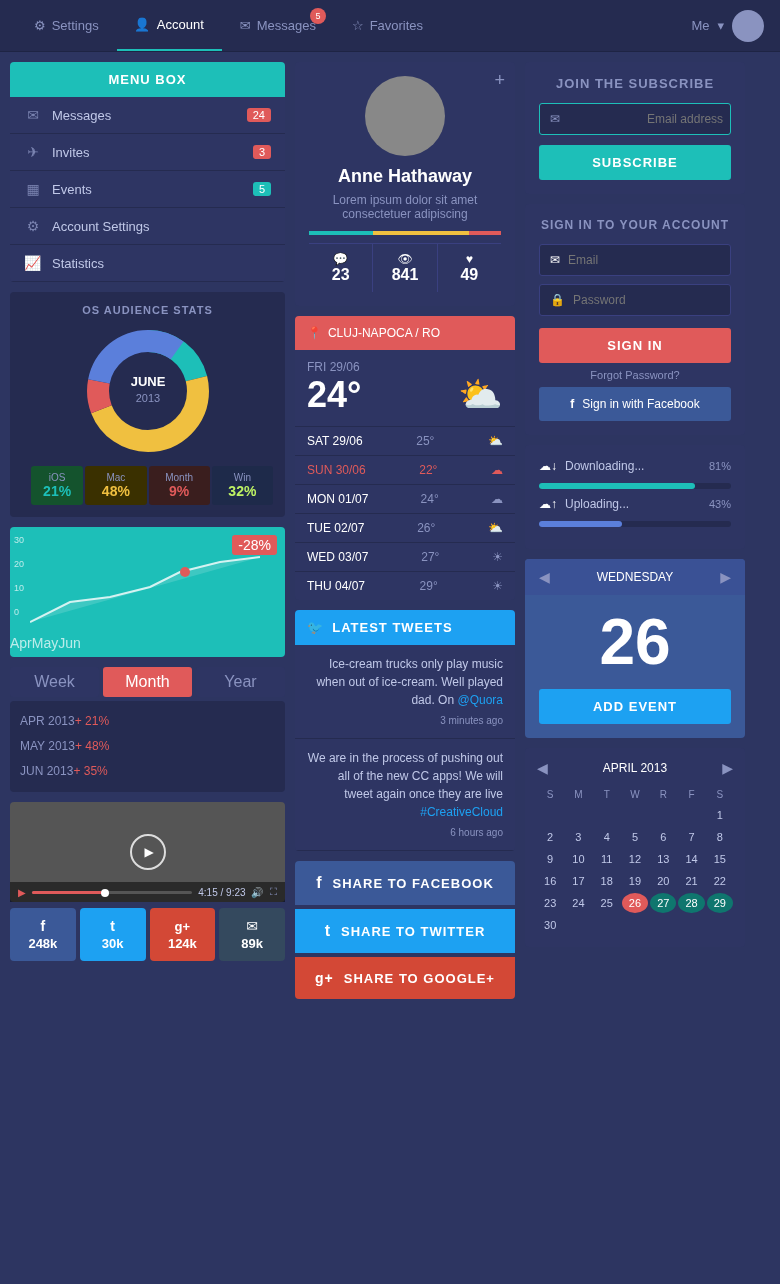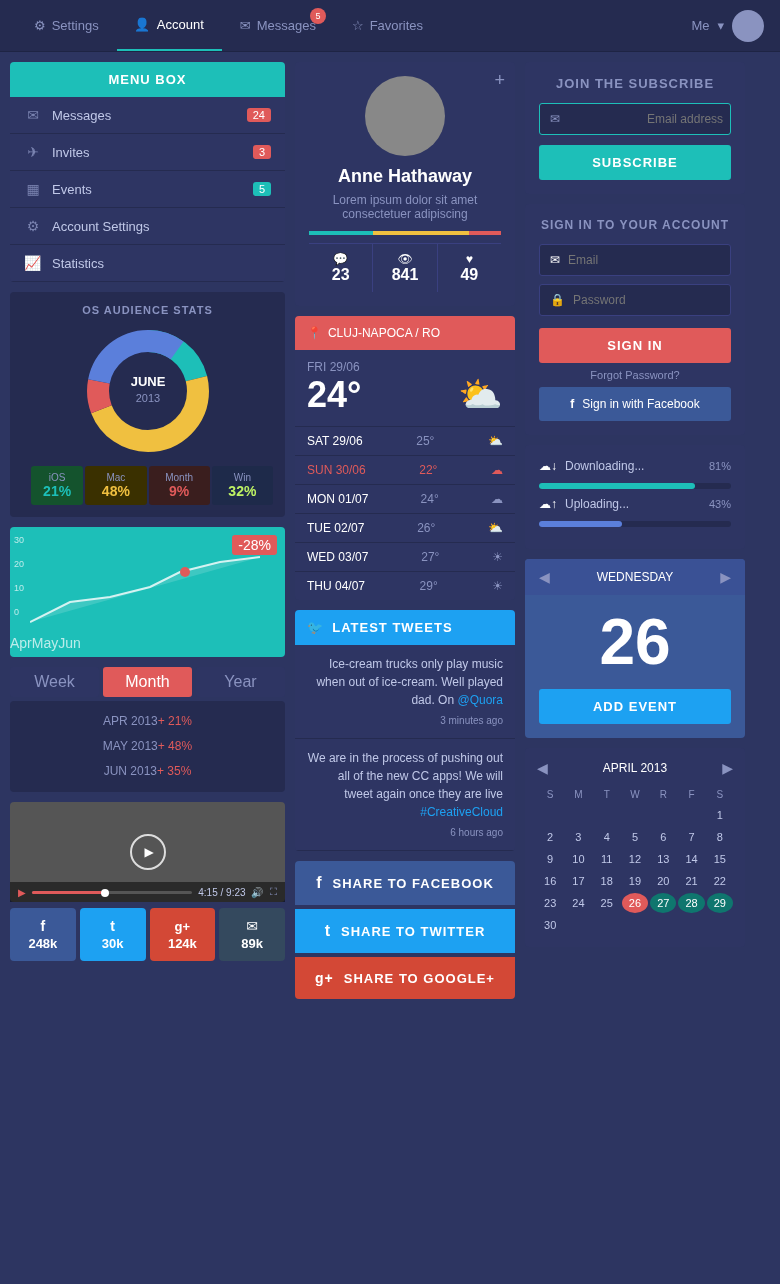--- a/index.html
+++ b/index.html
@@ -185,21 +185,21 @@
       cursor: pointer;
     }
     .tab-btn.active {
       background: #e05a5a;
       color: #fff;
     }
 
     
     .stat-row {
       display: flex;
-      justify-content: center;
+      justify-content: flex-start;
       padding: 5px 0;
       border-bottom: 1px solid #252b50;
       font-size: 12px;
       color: #8a93c0;
     }
     .stat-row .val { color: #e05a5a; }
 
     
     .video-panel {
       background: #555;

